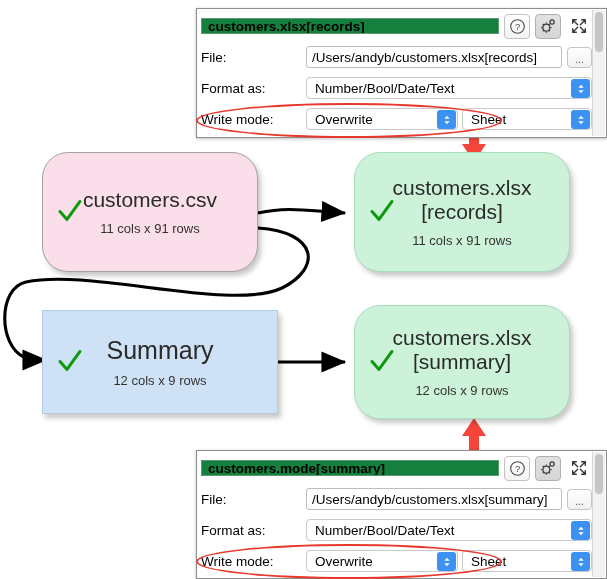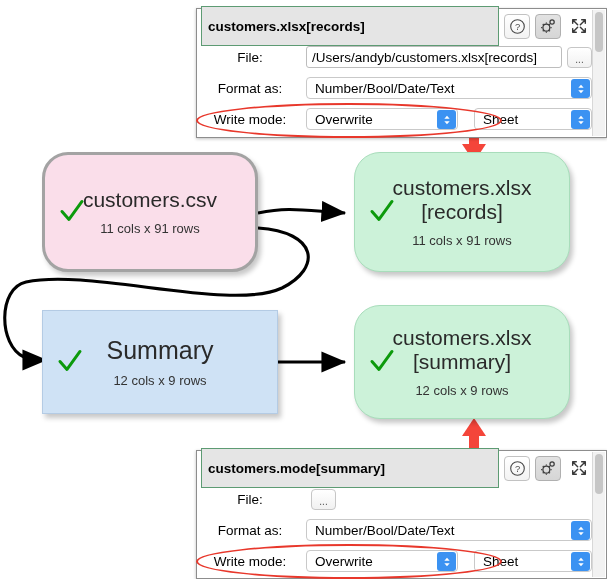--- a/index.html
+++ b/index.html
@@ -57,21 +57,21 @@
     top: 50%;
     transform: translateY(-52%);
     width: 26px;
     height: 26px;
   }
 
   #node-csv {
     left: 42px; top: 152px;
     width: 216px; height: 120px;
     background: #fadeea;
-    border: 3px solid #a3a3a3;
+    border: 1px solid #a3a3a3;
     border-radius: 26px;
   }
   #node-records {
     left: 354px; top: 152px;
     width: 216px; height: 120px;
     background: #ccf2d9;
     border: 1px solid #a8ddbb;
     border-radius: 26px;
   }
   #node-summary {
@@ -109,30 +109,30 @@
 
   .row {
     display: flex;
     align-items: center;
     height: 28px;
     margin-bottom: 3px;
   }
   .row-label {
     font-size: 13.5px;
     color: #000;
-    text-align: center;
+    text-align: left;
     padding-right: 7px;
     flex: 0 0 auto;
   }
 
   .title-field {
     flex: 1 1 auto;
-    height: 40px;
-    box-sizing: border-box;
-    background: #e5e5e5;
+    height: 16px;
+    box-sizing: border-box;
+    background: #15803d;
     border: 1px solid #5d9b73;
     font-size: 13.5px;
     font-weight: bold;
     color: #000;
     padding: 0 6px;
     display: flex;
     align-items: center;
     overflow: hidden;
     white-space: nowrap;
   }
@@ -211,21 +211,21 @@
     width: 19px; height: 19px;
     border-radius: 3px;
     background: #3b92f2;
     display: flex;
     align-items: center;
     justify-content: center;
   }
 
   .wide   { flex: 1 1 auto; }
   .combo-mode  { flex: 0 0 152px; text-align: center; }
-  .combo-sheet { flex: 1 1 auto; margin-left: 16px; }
+  .combo-sheet { flex: 1 1 auto; margin-left: 4px; }
 
   
   .annot-ellipse {
     position: absolute;
     border: 2.5px solid #e8372b;
     border-radius: 50%;
     pointer-events: none;
   }
 
   
@@ -425,20 +425,21 @@
             <path d="M11.5,8.5 L17,3 M17,3 v4 M17,3 h-4"></path>
             <path d="M8.5,11.5 L3,17 M3,17 v-4 M3,17 h4"></path>
             <path d="M11.5,11.5 L17,17 M17,17 v-4 M17,17 h-4"></path>
           </g>
         </svg>
       </div>
     </div>
 
     <div class="row">
       <div class="row-label" style="width:98px">File:</div>
+      <div class="text-field">/Users/andyb/customers.xlsx[summary]</div>
       <div class="dots-btn">...</div>
     </div>
 
     <div class="row">
       <div class="row-label" style="width:98px">Format as:</div>
       <div class="combo wide">
         <span>Number/Bool/Date/Text</span>
         <span class="stepper">
           <svg viewBox="0 0 12 14" width="10" height="12">
             <path d="M6,2 L9.2,5.6 L2.8,5.6 z" fill="#ffffff"></path>

